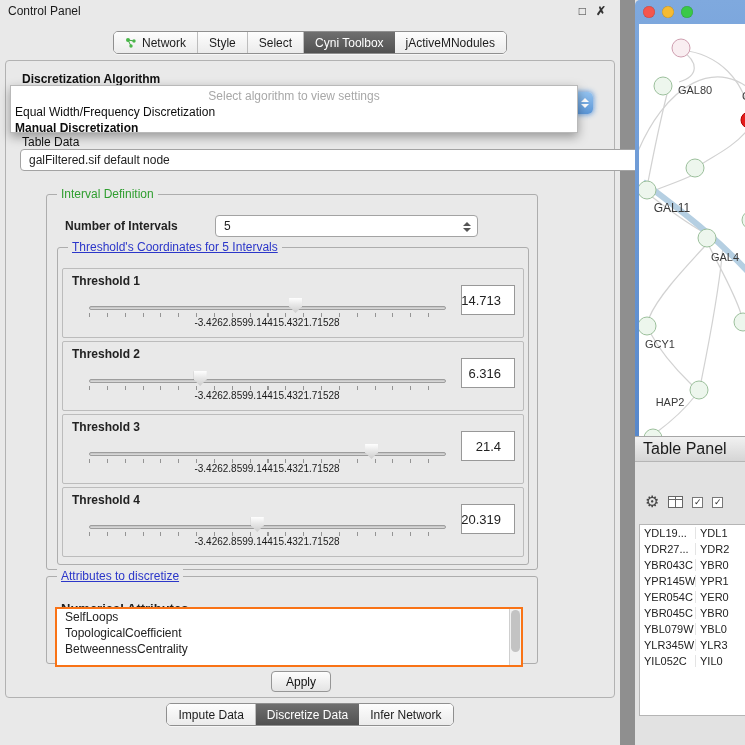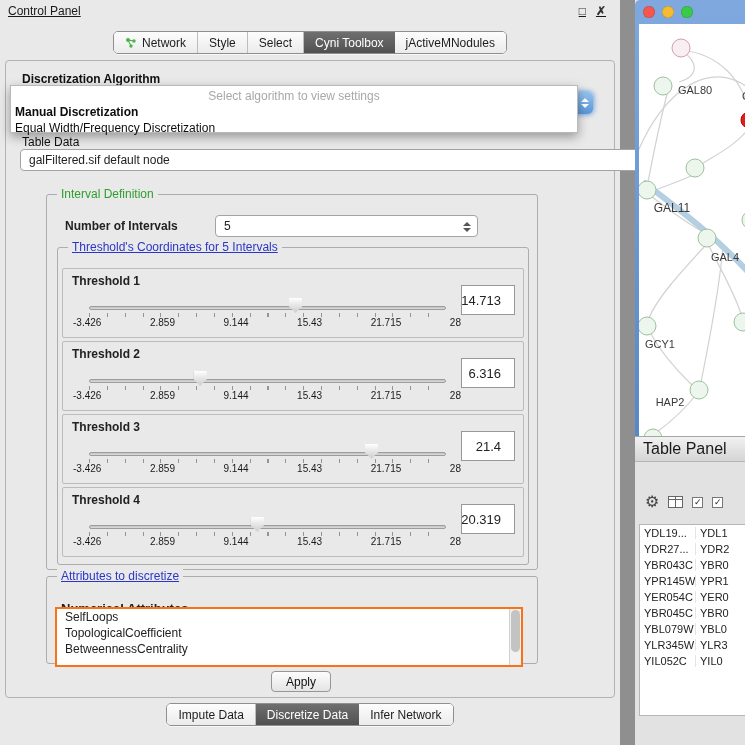--- a/index.html
+++ b/index.html
@@ -1,21 +1,21 @@
 <!DOCTYPE html>
 <html><head>
 <meta charset="utf-8">
 <style>
   * { margin:0; padding:0; box-sizing:border-box; }
   html,body { width:745px; height:745px; overflow:hidden; }
   body { position:relative; background:#8f8f8f; font-family:"Liberation Sans", sans-serif; color:#222; }
 
   
   .control-panel { position:absolute; left:0; top:0; width:620px; height:745px; background:#e9e9e9; }
-  .titlebar { position:absolute; top:0; left:0; width:100%; height:22px; display:flex; align-items:center; padding:0 14px 0 8px; font-size:12px; color:#1a1a1a;text-decoration:underline; }
+  .titlebar { position:absolute; top:0; left:0; width:100%; height:22px; display:flex; align-items:center; padding:0 14px 0 8px; font-size:12px; color:#1a1a1a; }
   .win-icons { margin-left:auto; display:flex; gap:10px; font-size:12px; color:#333; }
   .win-icons span { cursor:default; }
   .win-icons .x { font-weight:bold; }
 
   .tabrow { position:absolute; left:0; width:620px; display:flex; justify-content:center;align-items:center; }
   .tabrow.top { top:31px; }
   .tabrow.bottom { top:703px; }
   .seg { display:flex; border:1px solid #8f8f8f; border-radius:5px; overflow:hidden; height:23px; background:#f3f3f3; box-shadow:0 1px 0 rgba(255,255,255,.6); }
   .seg-item { display:flex; align-items:center; gap:5px; padding:0 11px; font-size:12px; color:#1c1c1c; background:linear-gradient(#fdfdfd,#ebebeb); border-right:1px solid #bdbdbd; white-space:nowrap; }
   .seg-item:last-child { border-right:none; }
@@ -54,21 +54,21 @@
   .noi-label { top:24px; left:18px; position:absolute; font-size:12px; }
   .noi-combo { top:20px; left:168px; width:263px; }
 
   .thr-group { top:52px; left:10px; width:472px; height:318px; position:absolute; }
   .thr { position:absolute; left:4px; width:462px; height:70px; border:1px solid #bcbcbc; border-radius:2px; background:#e9e9e9; }
   .thr-label { position:absolute; top:5px; left:9px; font-size:12px; font-weight:bold; }
   .slider-wrap { position:absolute; left:26px; top:28px; width:357px; height:22px; }
   .track { position:absolute; left:0; right:0; top:9px; height:4px; background:linear-gradient(#c2c2c2,#dcdcdc); border:1px solid #9d9d9d; border-radius:2px; }
   .ticks { position:absolute; left:0; right:0; top:16px; height:4px; background:repeating-linear-gradient(to right,#949494 0 1px,transparent 1px 17.85px); }
   .thumb { position:absolute; top:1px; width:13px; height:15px; margin-left:-6px; background:linear-gradient(#fefefe,#cccccc); clip-path:polygon(0 0,100% 0,100% 55%,50% 100%,0 55%); filter:drop-shadow(0 0 1px #6f6f6f); }
-  .ticklabels { position:absolute; left:10px; top:48px; width:388px; display:flex; justify-content:space-between; font-size:10px; color:#1a1a1a; }
+  .ticklabels { position:absolute; left:10px; top:48px; width:388px; display:flex; justify-content:center; font-size:10px; color:#1a1a1a; }
   .valbox { position:absolute; right:8px; top:16px; width:54px; height:30px; background:#fff; border:1px solid #989898; font-size:13px; display:flex; align-items:center; justify-content:flex-end; padding-right:13px; }
 
   
   .attr-group { top:576px; left:46px; width:492px; height:88px; }
   .num-attr-label { position:absolute; top:24px; left:14px; font-size:13px; }
   .listbox { position:absolute; top:30px; left:8px; width:468px; height:60px; background:#fff; border:2px solid #f97316; overflow:hidden; }
   .listbox .item { font-size:12px; line-height:16px; padding-left:8px; white-space:nowrap; }
   .scroll { position:absolute; right:0; top:0; bottom:0; width:12px; background:#f1f1f1; border-left:1px solid #cfcfcf; }
   .sthumb { position:absolute; left:1px; right:1px; top:1px; height:75%; background:#c3c3c3; border-radius:5px; }
 
@@ -142,22 +142,22 @@
 
   <div class="lbl bold algo-title">Discretization Algorithm</div>
 
   <div class="combo-frag">
     <span class="tri-up w"></span>
       <span class="tri-dn w"></span>
   </div>
 
   <div class="popup">
     <div class="hint">Select algorithm to view settings</div>
+    <div class="opt">Equal Width/Frequency Discretization</div>
     <div class="opt bold">Manual Discretization</div>
-    <div class="opt">Equal Width/Frequency Discretization</div>
   </div>
 
   <div class="lbl table-data-label">Table Data</div>
   <div class="combo table-data-combo">
     <span>galFiltered.sif default node</span>
     <span class="stepper">
         <span class="tri-up"></span>
         <span class="tri-dn"></span>
       </span>
   </div>

